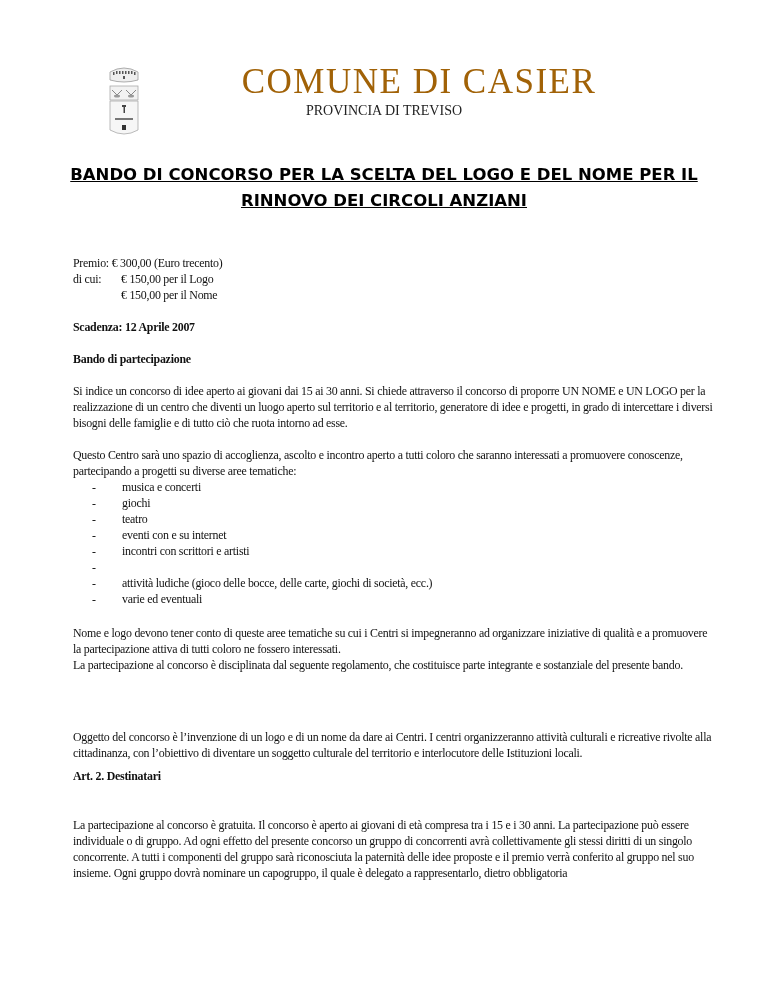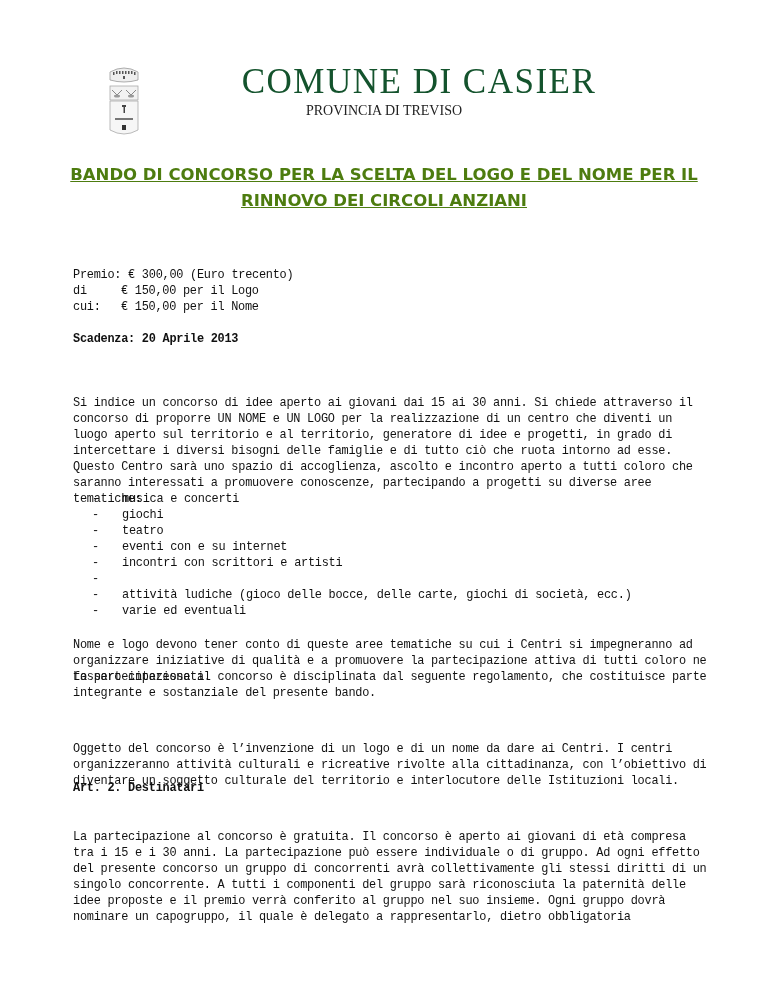--- a/index.html
+++ b/index.html
@@ -7,37 +7,37 @@
     body { position: relative; font-family: "Liberation Sans", sans-serif; color: #111; }
 
     .page { position: absolute; left: 0; top: 0; width: 768px; height: 994px; background: #fff; }
 
     .crest { position: absolute; left: 107px; top: 64px; width: 34px; height: 74px; }
 
     .header-title {
       position: absolute; left: 0; width: 768px; top: 64px; text-align: center;
       padding-left: 70px;
       font-family: "Liberation Serif", serif; font-size: 35px; letter-spacing: 1.5px;
-      color: #14532d; line-height: 36px;
+      color: #a16207; line-height: 36px;
     }
     .header-sub {
       position: absolute; left: 0; width: 768px; top: 103px; text-align: center;
       font-family: "Liberation Serif", serif; font-size: 14px; color: #222; line-height: 16px;
     }
 
     .doc-title {
       position: absolute; left: 60px; width: 648px; top: 162px; text-align: center;
       font-family: "DejaVu Sans", sans-serif; font-weight: bold; font-size: 16.5px;
-      line-height: 26px; text-decoration: underline; color: #4d7c0f;
+      line-height: 26px; text-decoration: underline; color: #000000;
     }
 
     .body-text {
       position: absolute; left: 73px; width: 640px;
-      font-family: Liberation Mono, monospace; font-size: 11.9px; line-height: 16px;
-      color: #111; letter-spacing: -0.25px; margin-top: 12px;
+      font-family: Liberation Serif, serif; font-size: 11.9px; line-height: 16px;
+      color: #111; letter-spacing: -0.25px;
     }
     .bold { font-weight: bold; }
     .prize-row { display: flex; height: 16px; }
     .prize-label { width: 48px; }
     .list { list-style: none; }
     .list li { display: flex; height: 16px; }
     .list .dash { width: 49px; padding-left: 19px; }
   </style>
 </head>
 <body>
@@ -83,22 +83,23 @@
     <div class="prize-row">
       <span class="prize-label">di cui:</span>
       <span>€ 150,00 per il Logo</span>
     </div>
     <div class="prize-row">
       <span class="prize-label"></span>
       <span>€ 150,00 per il Nome</span>
     </div>
   </div>
 
-  <div class="body-text bold" style="top:319px;">Scadenza: 20 Aprile 2013</div>
+  <div class="body-text bold" style="top:319px;">Scadenza: 12 Aprile 2007</div>
 
+  <div class="body-text bold" style="top:351px;">Bando di partecipazione</div>
 
   <div class="body-text" style="top:383px;">Si indice un concorso di idee aperto ai giovani dai 15 ai 30 anni. Si chiede attraverso il concorso di proporre UN NOME e UN LOGO per la realizzazione di un centro che diventi un luogo aperto sul territorio e al territorio, generatore di idee e progetti, in grado di intercettare i diversi bisogni delle famiglie e di tutto ciò che ruota intorno ad esse.</div>
   <div class="body-text" style="top:447px;">Questo Centro sarà uno spazio di accoglienza, ascolto e incontro aperto a tutti coloro che saranno interessati a promuovere conoscenze, partecipando a progetti su diverse aree tematiche:</div>
 
   <ul class="body-text list" style="top:479px;">
     <li>
         <span class="dash">-</span>
         <span>musica e concerti</span>
       </li>
     <li>

